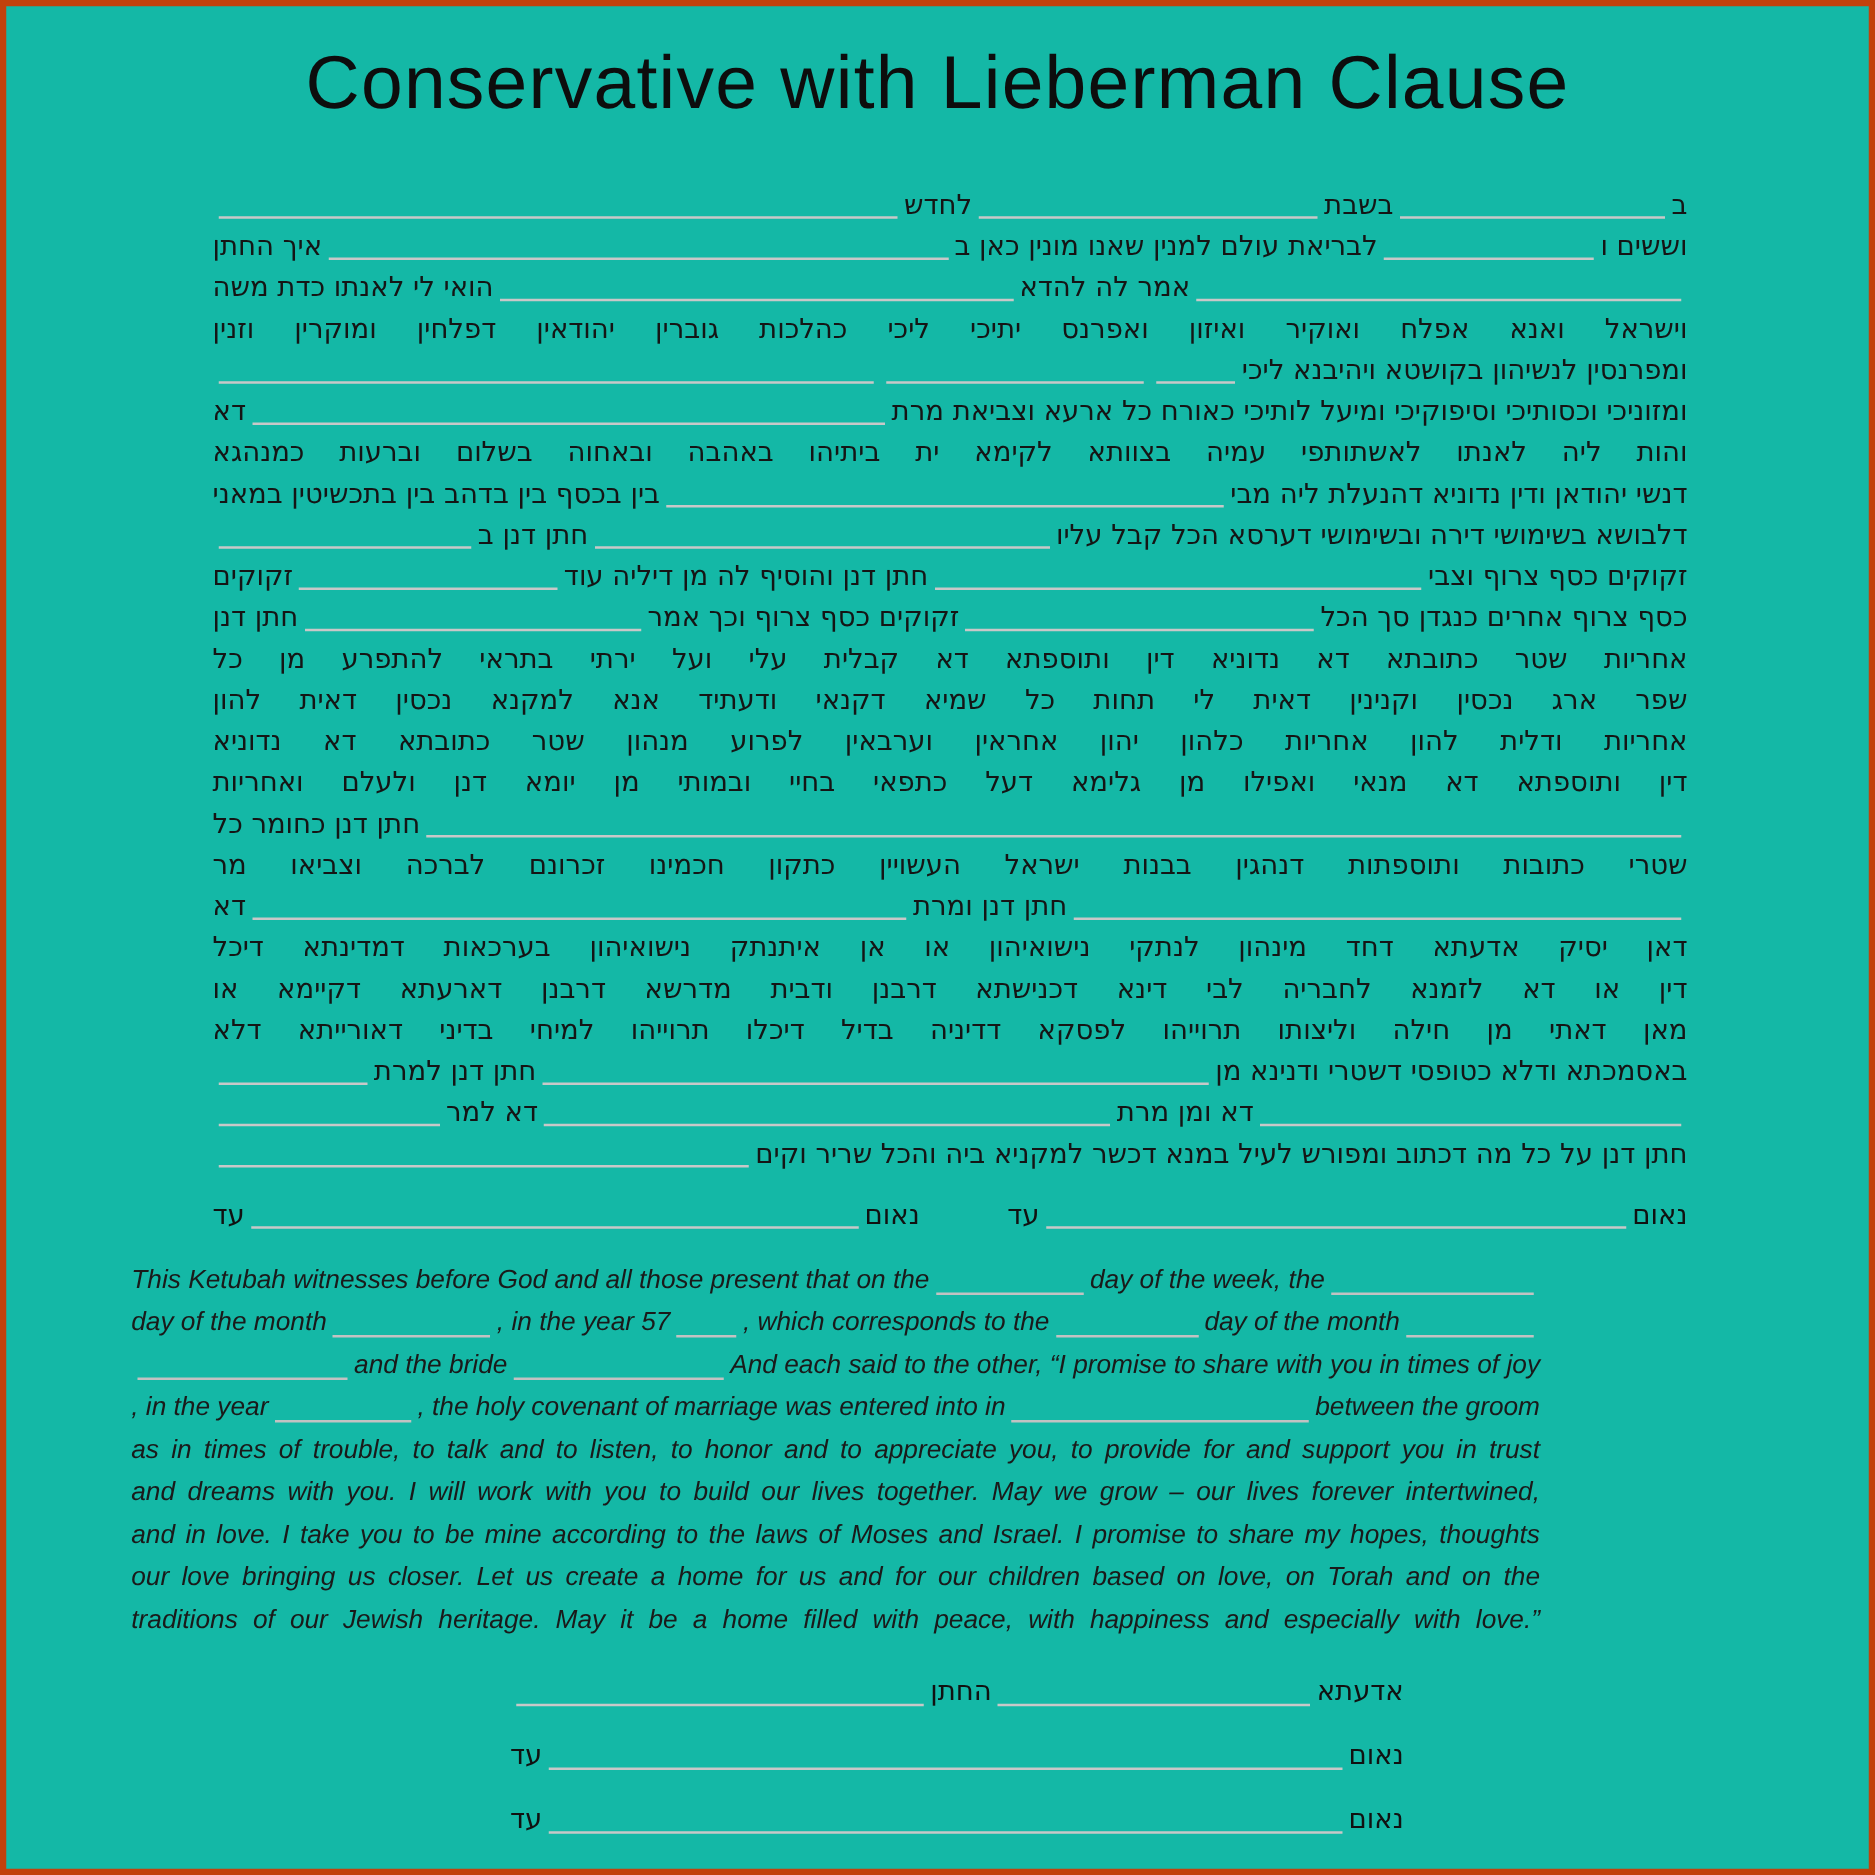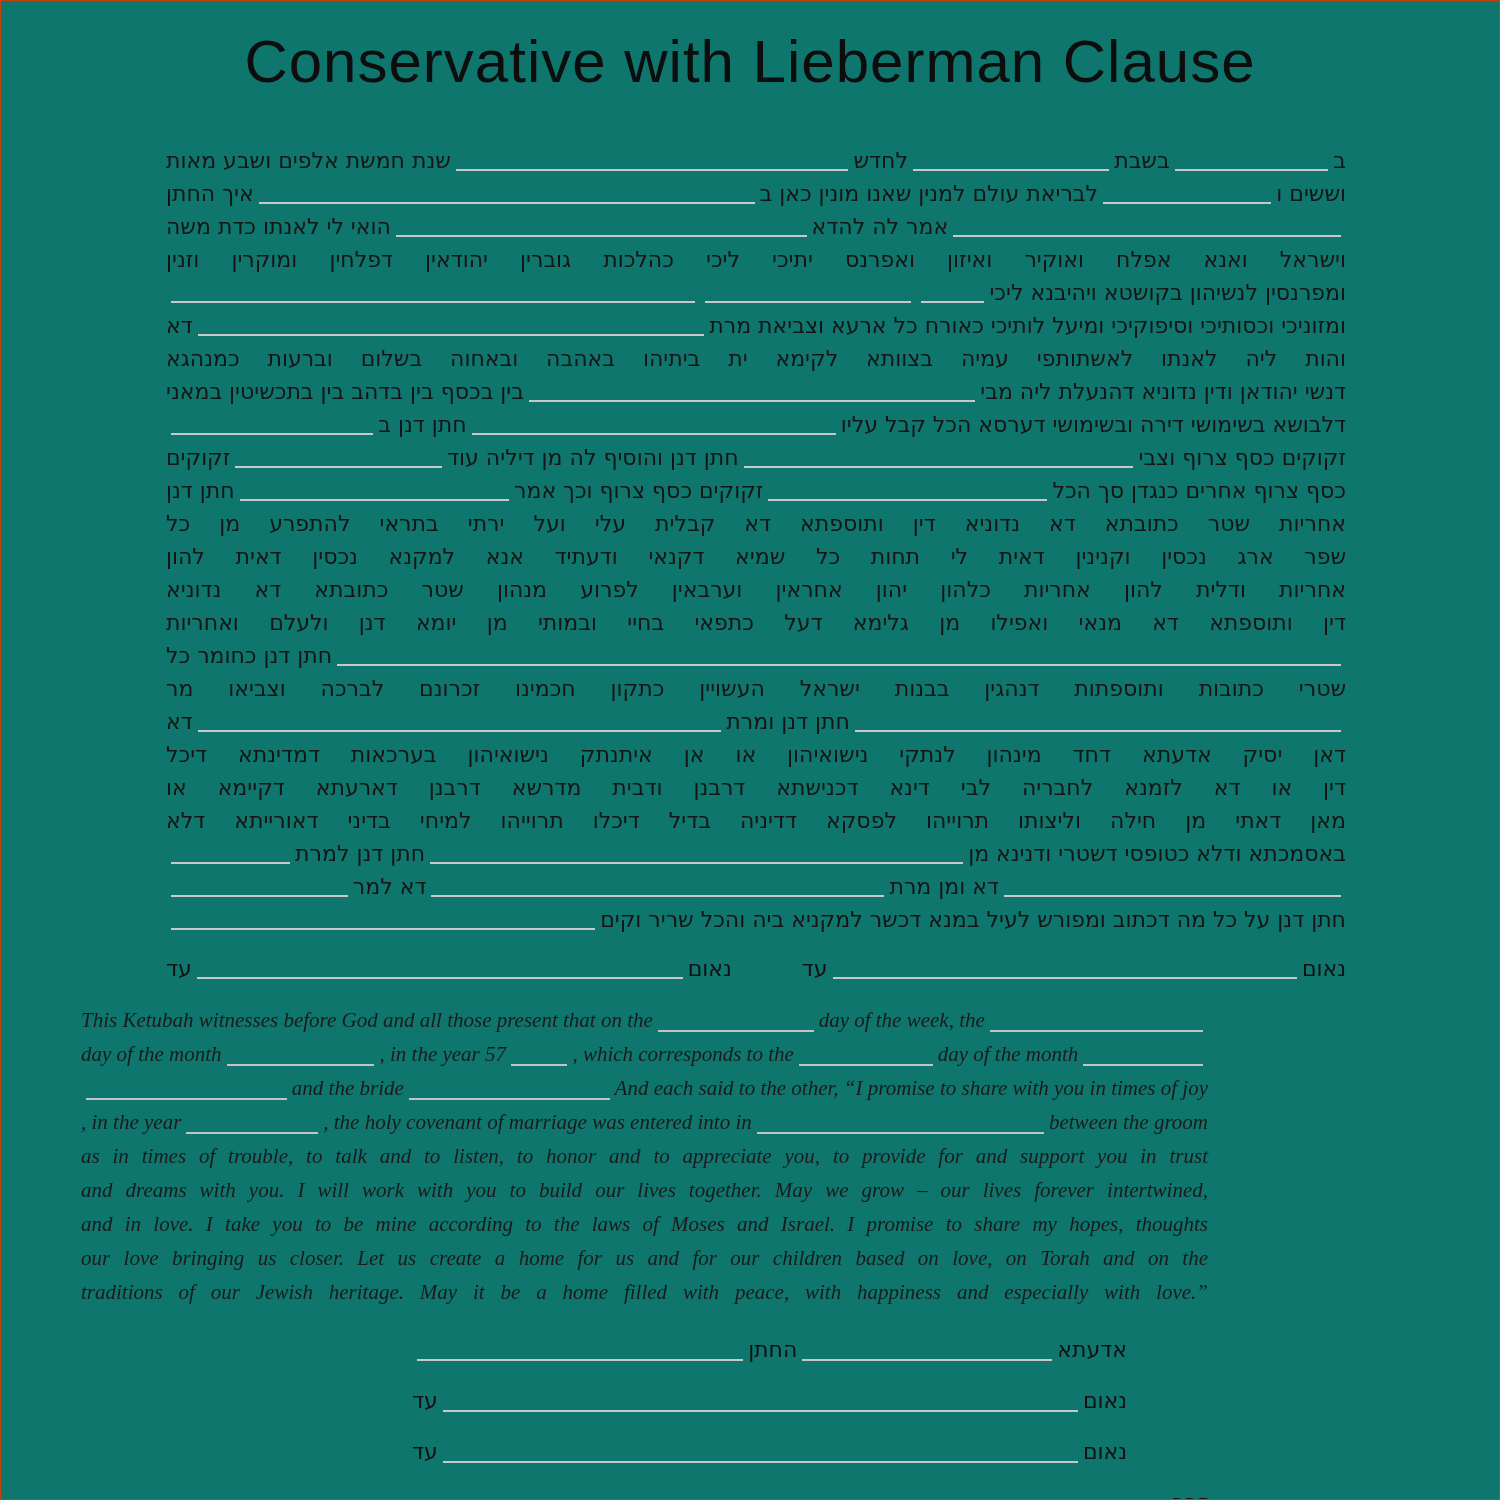--- a/index.html
+++ b/index.html
@@ -1,21 +1,21 @@
 <!DOCTYPE html>
 <html lang="en"><head>
 <meta charset="utf-8">
 <style>
   html,body{margin:0;padding:0;background:#ffffff;}
   #page{
     position:relative;
     width:1500px;height:1500px;
-    background:#0f766e;
+    background:#14b8a6;
     box-sizing:border-box;
-    border:1px solid #c2410c;
+    border:5px solid #c2410c;
     overflow:hidden;
     color:#111111;
   }
   #title{
     margin:26px 40px 0 40px;
     text-align:center;
     font-family:"Liberation Sans","DejaVu Sans",sans-serif;
     font-weight:300;
     font-size:60px;
     letter-spacing:1px;
@@ -47,23 +47,23 @@
   .jline{text-align:justify;text-align-last:justify;}
   
   #witness-row{
     margin:16px 155px 0 165px;
     width:1180px;
     font-family:"DejaVu Sans","Liberation Sans",sans-serif;
     font-size:22px;
   }
   
   #eng-block{
-    margin:18px 185px 0 80px;
+    margin:18px 185px 0 100px;
     width:1127px;
-    font-family:Liberation Serif, serif;
+    font-family:Liberation Sans, sans-serif;
     font-style:italic;
     font-size:21px;
     color:#1a1a1a;
   }
   #eng-block .hline{line-height:34px;height:34px;}
   #eng-block .blank{border-bottom:2px solid #c2c2c2;margin-bottom:5px;}
   
   #bottom-block{
     margin:24px 372px 0 auto;
     width:715px;
@@ -79,21 +79,20 @@
 <div id="page">
   <h1 id="title">Conservative with Lieberman Clause</h1>
   <div id="heb-block">
       <div dir="rtl" class="hline fline">
         <span class="t">ב</span>
         <span class="blank" style="flex-grow: 90;"></span>
         <span class="t">בשבת</span>
         <span class="blank" style="flex-grow: 115;"></span>
         <span class="t">לחדש</span>
         <span class="blank" style="flex-grow: 230;"></span>
-        <span class="t">שנת חמשת אלפים ושבע מאות</span>
       </div>
       <div dir="rtl" class="hline fline">
         <span class="t">וששים ו</span>
         <span class="blank" style="flex-grow: 95;"></span>
         <span class="t">לבריאת עולם למנין שאנו מונין כאן ב</span>
         <span class="blank" style="flex-grow: 280;"></span>
         <span class="t">איך החתן</span>
       </div>
       <div dir="rtl" class="hline fline">
         <span class="blank" style="flex-grow: 340;"></span>

